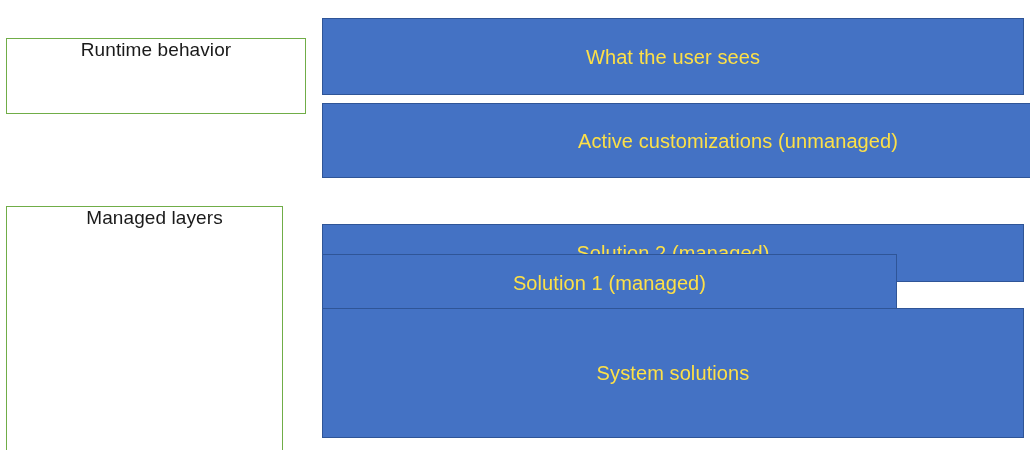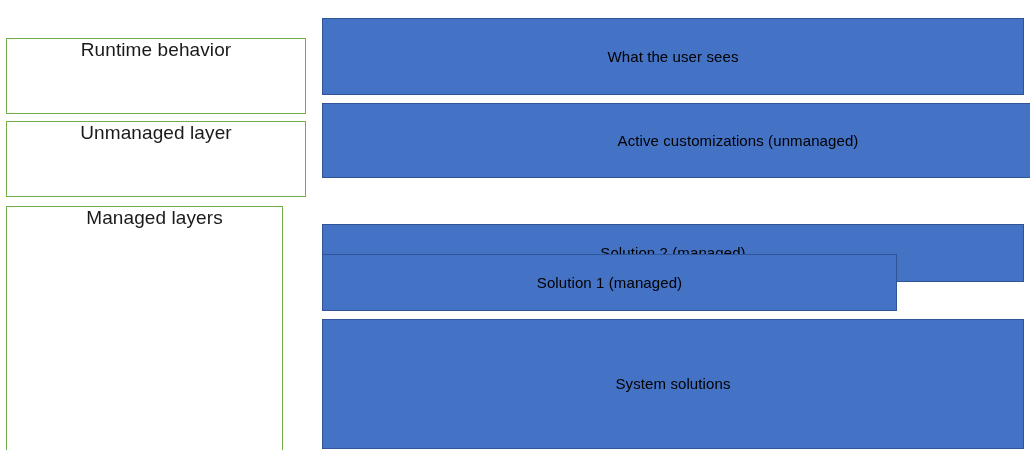--- a/index.html
+++ b/index.html
@@ -46,39 +46,36 @@
     position: absolute;
     box-sizing: border-box;
     background: #4472C4;
     border: 1px solid #2F5597;
     display: flex;
     align-items: center;
     justify-content: center;
     text-align: center;
   }
   .layer-label {
-    font-size: 15px;
+    font-size: 20px;
     line-height: 1.2;
-    color: #000000;
+    color: #fde047;
     font-weight: 400;
     letter-spacing: 0.1px;
   }
 </style>
 </head>
 <body>
 
 <div id="diagram">
 
   <div class="cat-box" style="left:6px; top:18px; width:300px; height:76px;">
     <span class="cat-label">Runtime behavior</span>
   </div>
 
-  <div class="cat-box" style="left:6px; top:101px; width:300px; height:76px;">
-    <span class="cat-label">Unmanaged layer</span>
-  </div>
 
   <div class="cat-box" style="left:6px; top:186px; width:277px; height:258px;padding-left:20px;">
     <span class="cat-label">Managed layers</span>
   </div>
 
   <div class="layer-box" style="left:322px; top:18px; width:702px; height:77px;">
     <span class="layer-label">What the user sees</span>
   </div>
 
   <div class="layer-box" style="left:322px; top:103px; width:832px; height:75px;">
@@ -86,17 +83,17 @@
   </div>
 
   <div class="layer-box" style="left:322px; top:188px; width:702px; height:58px;margin-top:36px;">
     <span class="layer-label">Solution 2 (managed)</span>
   </div>
 
   <div class="layer-box" style="left:322px; top:254px; width:575px; height:57px;">
     <span class="layer-label">Solution 1 (managed)</span>
   </div>
 
-  <div class="layer-box" style="left:322px; top:319px; width:702px; height:130px;">
+  <div class="layer-box" style="left:322px; top:308px; width:702px; height:130px;">
     <span class="layer-label">System solutions</span>
   </div>
 
 </div>
 
 </body></html>

